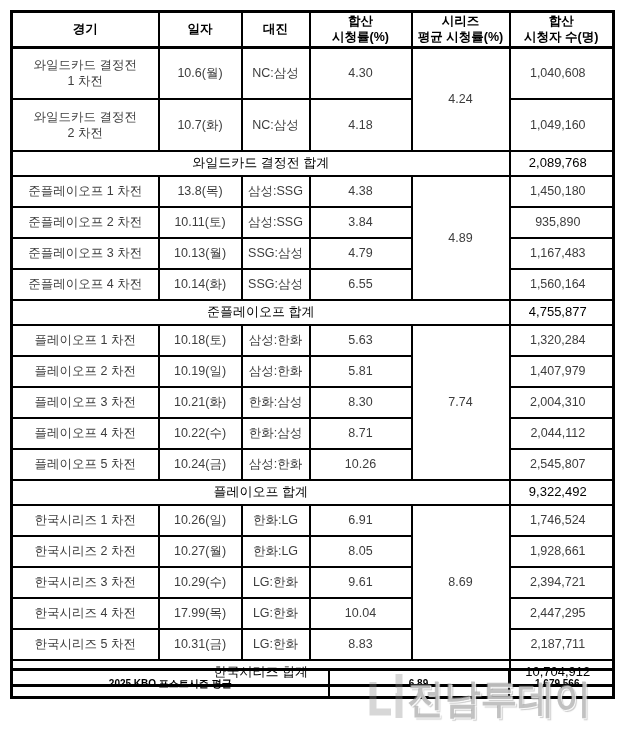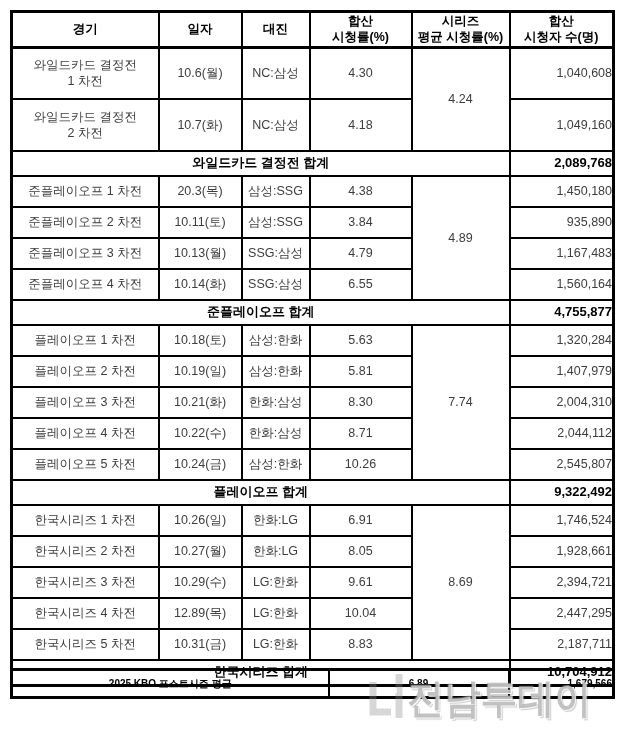--- a/index.html
+++ b/index.html
@@ -37,26 +37,26 @@
     font-weight: bold;
     color: #000;
     border-bottom: 3px solid #000;
     font-size: 12.5px;
   }
   tr.header-row { height: 32px; }
   tr.game-row { height: 31px; }
   tr.game-row-tall { height: 52px; }
   tr.total-row { height: 25px; }
   tr.total-row td {
-    font-weight: bold;
+    font-weight: normal;
     color: #000;
     font-size: 13px;
   }
   td.viewers {
-    text-align: right;
+    padding-right: 7px;
   }
   .summary-table tr { height: 28px; }
   .summary-table td {
     font-weight: bold;
     color: #000;
     font-size: 10px;
   }
   .watermark {
     position: absolute;
     left: 356px;
@@ -123,21 +123,21 @@
     <td>4.18</td>
     <td class="viewers">1,049,160</td>
   </tr>
   <tr class="total-row">
     <td colspan="5">와일드카드 결정전 합계</td>
     <td class="viewers">2,089,768</td>
   </tr>
 
   <tr class="game-row">
     <td>준플레이오프 1 차전</td>
-    <td>20.3(목)</td>
+    <td>13.8(목)</td>
     <td>삼성:SSG</td>
     <td>4.38</td>
     <td rowspan="4">4.89</td>
     <td class="viewers">1,450,180</td>
   </tr>
   <tr class="game-row">
     <td>준플레이오프 2 차전</td>
     <td>10.11(토)</td>
     <td>삼성:SSG</td>
     <td>3.84</td>
@@ -220,21 +220,21 @@
   </tr>
   <tr class="game-row">
     <td>한국시리즈 3 차전</td>
     <td>10.29(수)</td>
     <td>LG:한화</td>
     <td>9.61</td>
     <td class="viewers">2,394,721</td>
   </tr>
   <tr class="game-row">
     <td>한국시리즈 4 차전</td>
-    <td>12.89(목)</td>
+    <td>17.99(목)</td>
     <td>LG:한화</td>
     <td>10.04</td>
     <td class="viewers">2,447,295</td>
   </tr>
   <tr class="game-row">
     <td>한국시리즈 5 차전</td>
     <td>10.31(금)</td>
     <td>LG:한화</td>
     <td>8.83</td>
     <td class="viewers">2,187,711</td>

